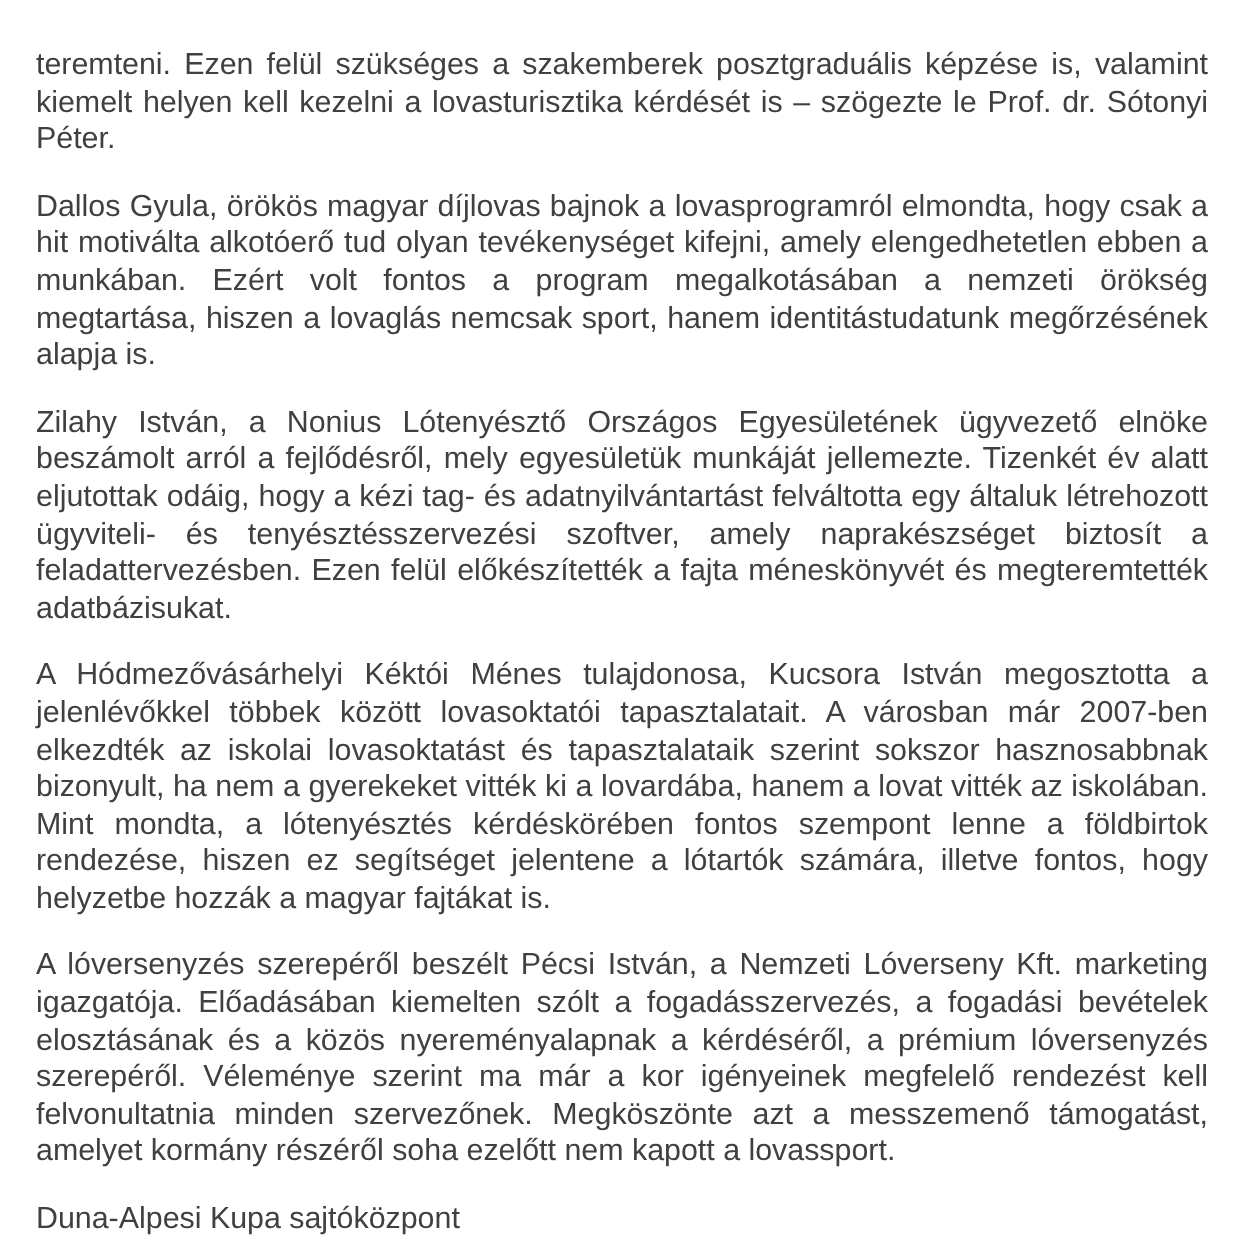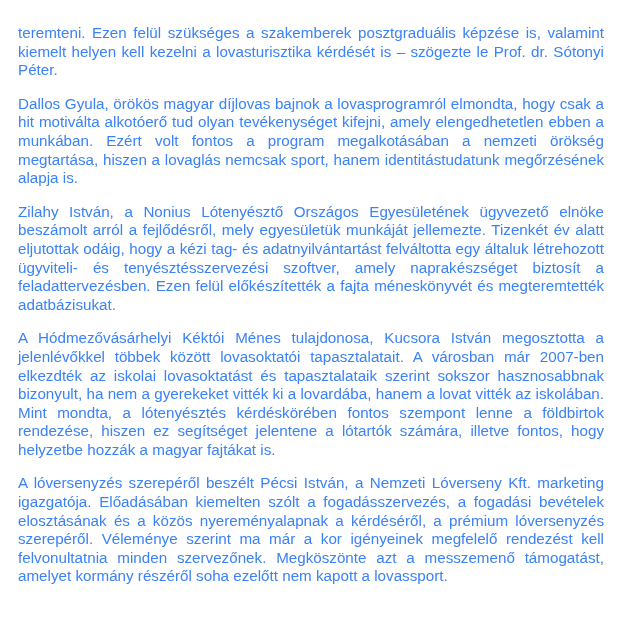--- a/index.html
+++ b/index.html
@@ -14,21 +14,21 @@
       position: relative;
     }
     .page {
       position: absolute;
       left: 18px;
       top: 24px;
       width: 586px;
       font-family: "Liberation Sans", sans-serif;
       font-size: 15.2px;
       line-height: 18.6px;
-      color: #3b82f6;
+      color: #404040;
     }
     .para {
       margin: 0 0 15px 0;
       text-align: justify;
       text-align-last: left;
       word-spacing: 0;
     }
     .signature {
       margin: 0;
       text-align: left;
@@ -36,13 +36,14 @@
   </style>
 </head>
 <body>
 
 <div class="page">
   <p class="para">teremteni. Ezen felül szükséges a szakemberek posztgraduális képzése is, valamint kiemelt helyen kell kezelni a lovasturisztika kérdését is – szögezte le Prof. dr. Sótonyi Péter.</p>
   <p class="para">Dallos Gyula, örökös magyar díjlovas bajnok a lovasprogramról elmondta, hogy csak a hit motiválta alkotóerő tud olyan tevékenységet kifejni, amely elengedhetetlen ebben a munkában. Ezért volt fontos a program megalkotásában a nemzeti örökség megtartása, hiszen a lovaglás nemcsak sport, hanem identitástudatunk megőrzésének alapja is.</p>
   <p class="para">Zilahy István, a Nonius Lótenyésztő Országos Egyesületének ügyvezető elnöke beszámolt arról a fejlődésről, mely egyesületük munkáját jellemezte. Tizenkét év alatt eljutottak odáig, hogy a kézi tag- és adatnyilvántartást felváltotta egy általuk létrehozott ügyviteli- és tenyésztésszervezési szoftver, amely naprakészséget biztosít a feladattervezésben. Ezen felül előkészítették a fajta méneskönyvét és megteremtették adatbázisukat.</p>
   <p class="para">A Hódmezővásárhelyi Kéktói Ménes tulajdonosa, Kucsora István megosztotta a jelenlévőkkel többek között lovasoktatói tapasztalatait. A városban már 2007-ben elkezdték az iskolai lovasoktatást és tapasztalataik szerint sokszor hasznosabbnak bizonyult, ha nem a gyerekeket vitték ki a lovardába, hanem a lovat vitték az iskolában. Mint mondta, a lótenyésztés kérdéskörében fontos szempont lenne a földbirtok rendezése, hiszen ez segítséget jelentene a lótartók számára, illetve fontos, hogy helyzetbe hozzák a magyar fajtákat is.</p>
   <p class="para">A lóversenyzés szerepéről beszélt Pécsi István, a Nemzeti Lóverseny Kft. marketing igazgatója. Előadásában kiemelten szólt a fogadásszervezés, a fogadási bevételek elosztásának és a közös nyereményalapnak a kérdéséről, a prémium lóversenyzés szerepéről. Véleménye szerint ma már a kor igényeinek megfelelő rendezést kell felvonultatnia minden szervezőnek. Megköszönte azt a messzemenő támogatást, amelyet kormány részéről soha ezelőtt nem kapott a lovassport.</p>
+  <p class="signature">Duna-Alpesi Kupa sajtóközpont</p>
 </div>
 
 </body></html>

